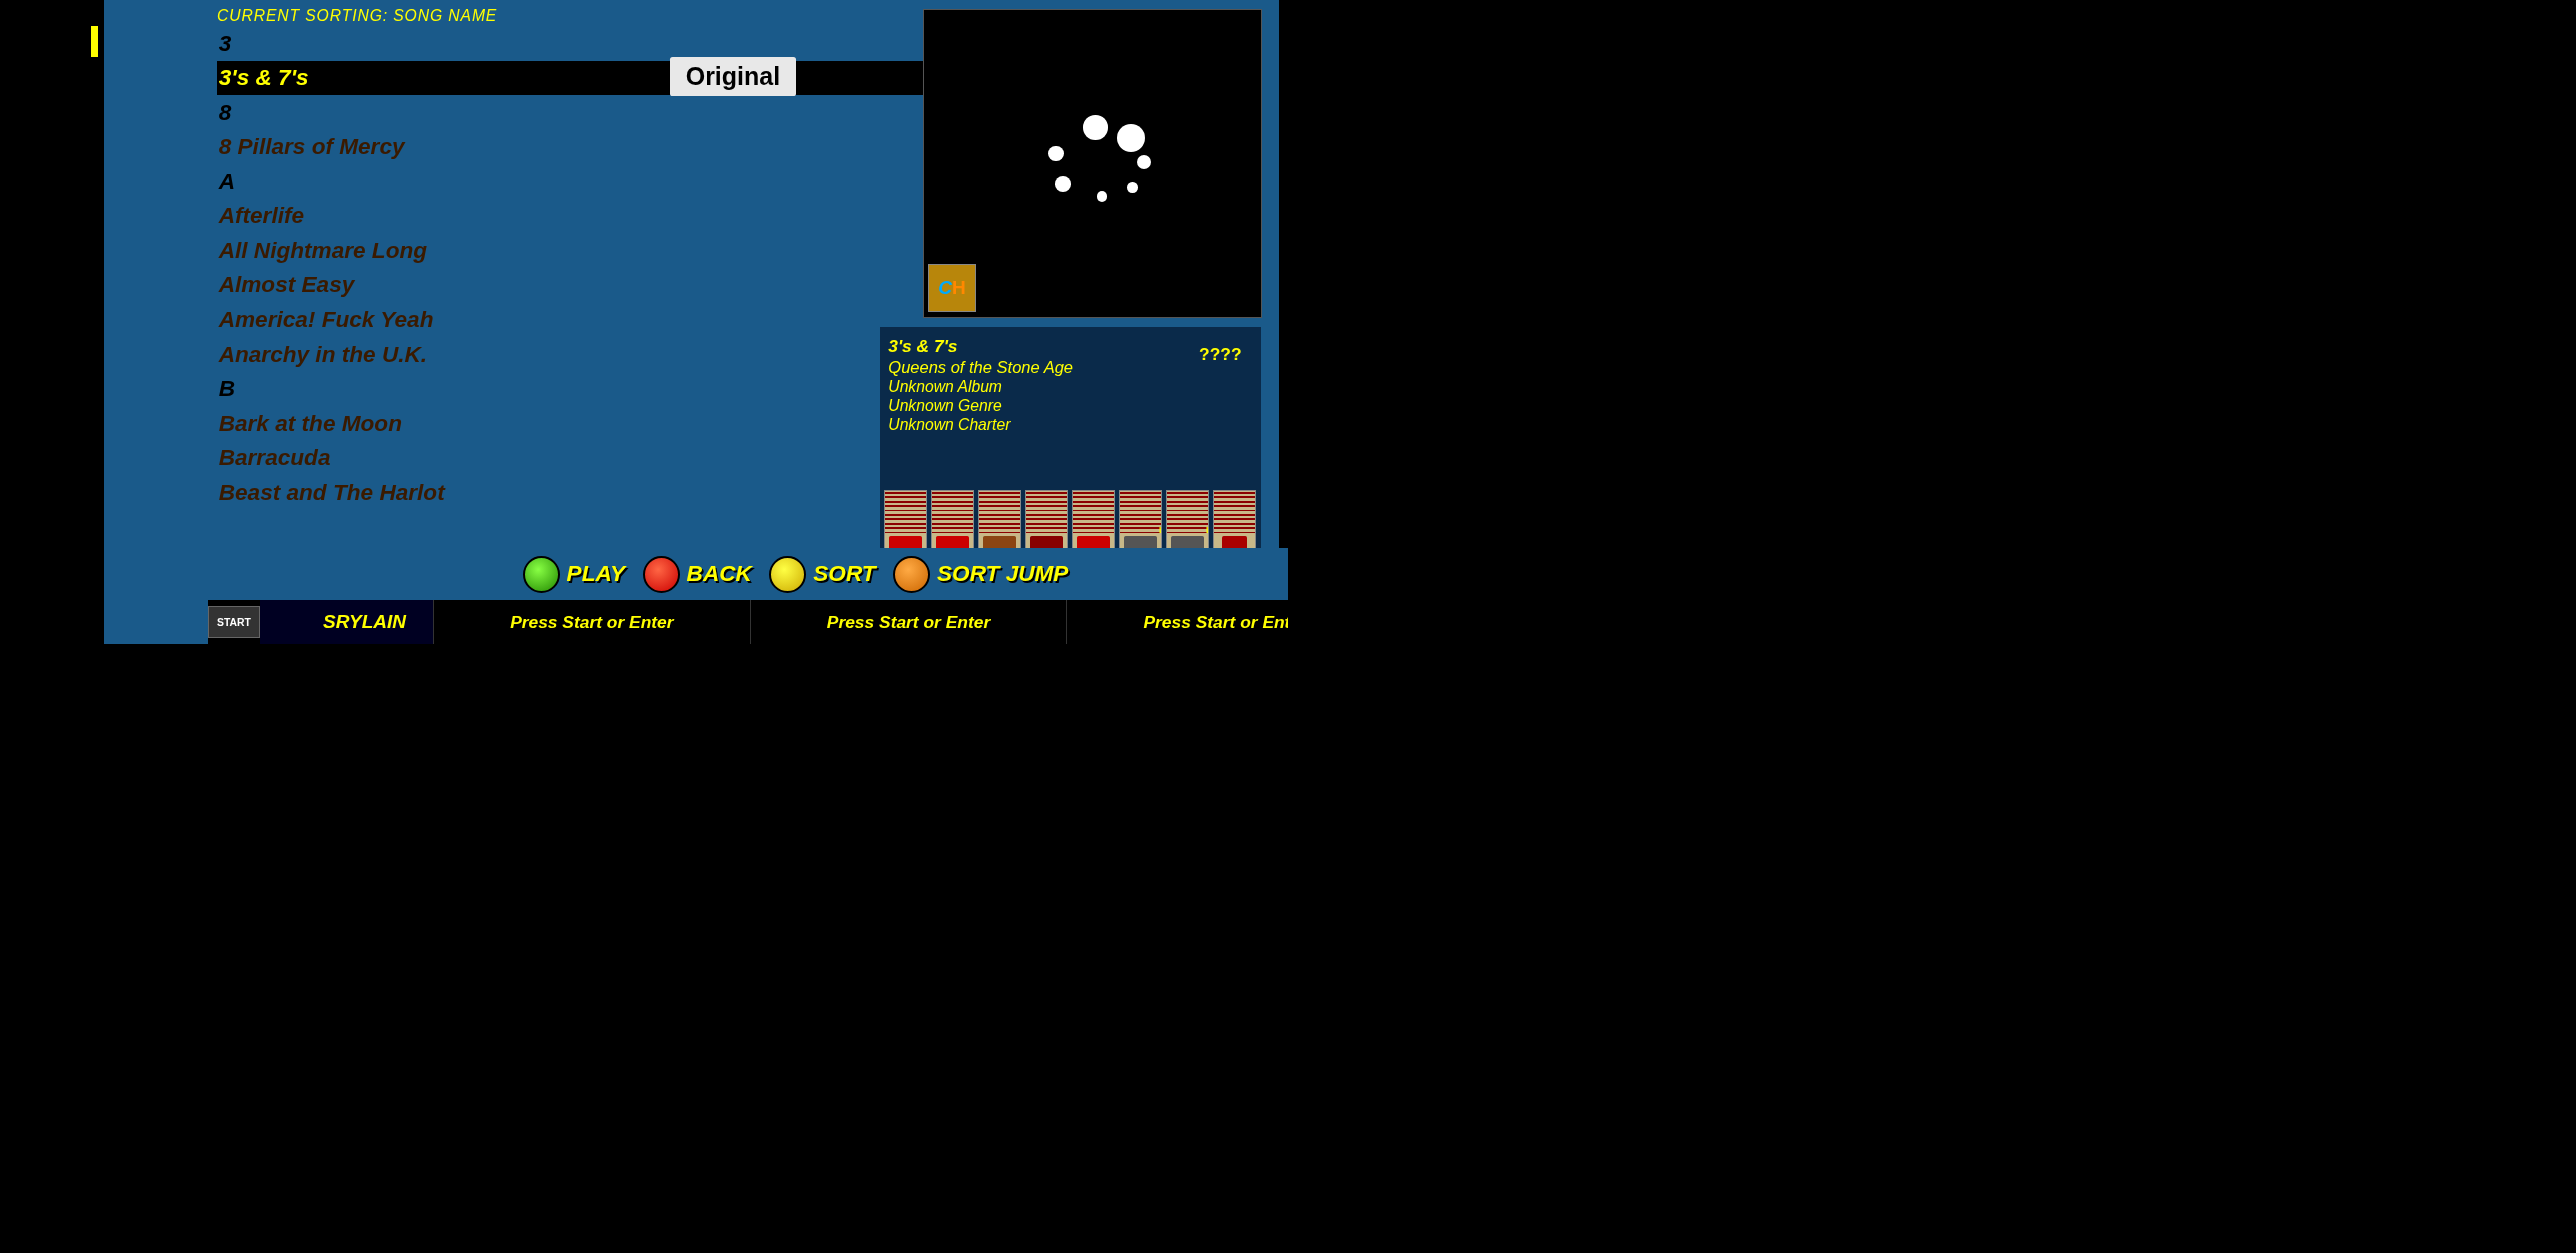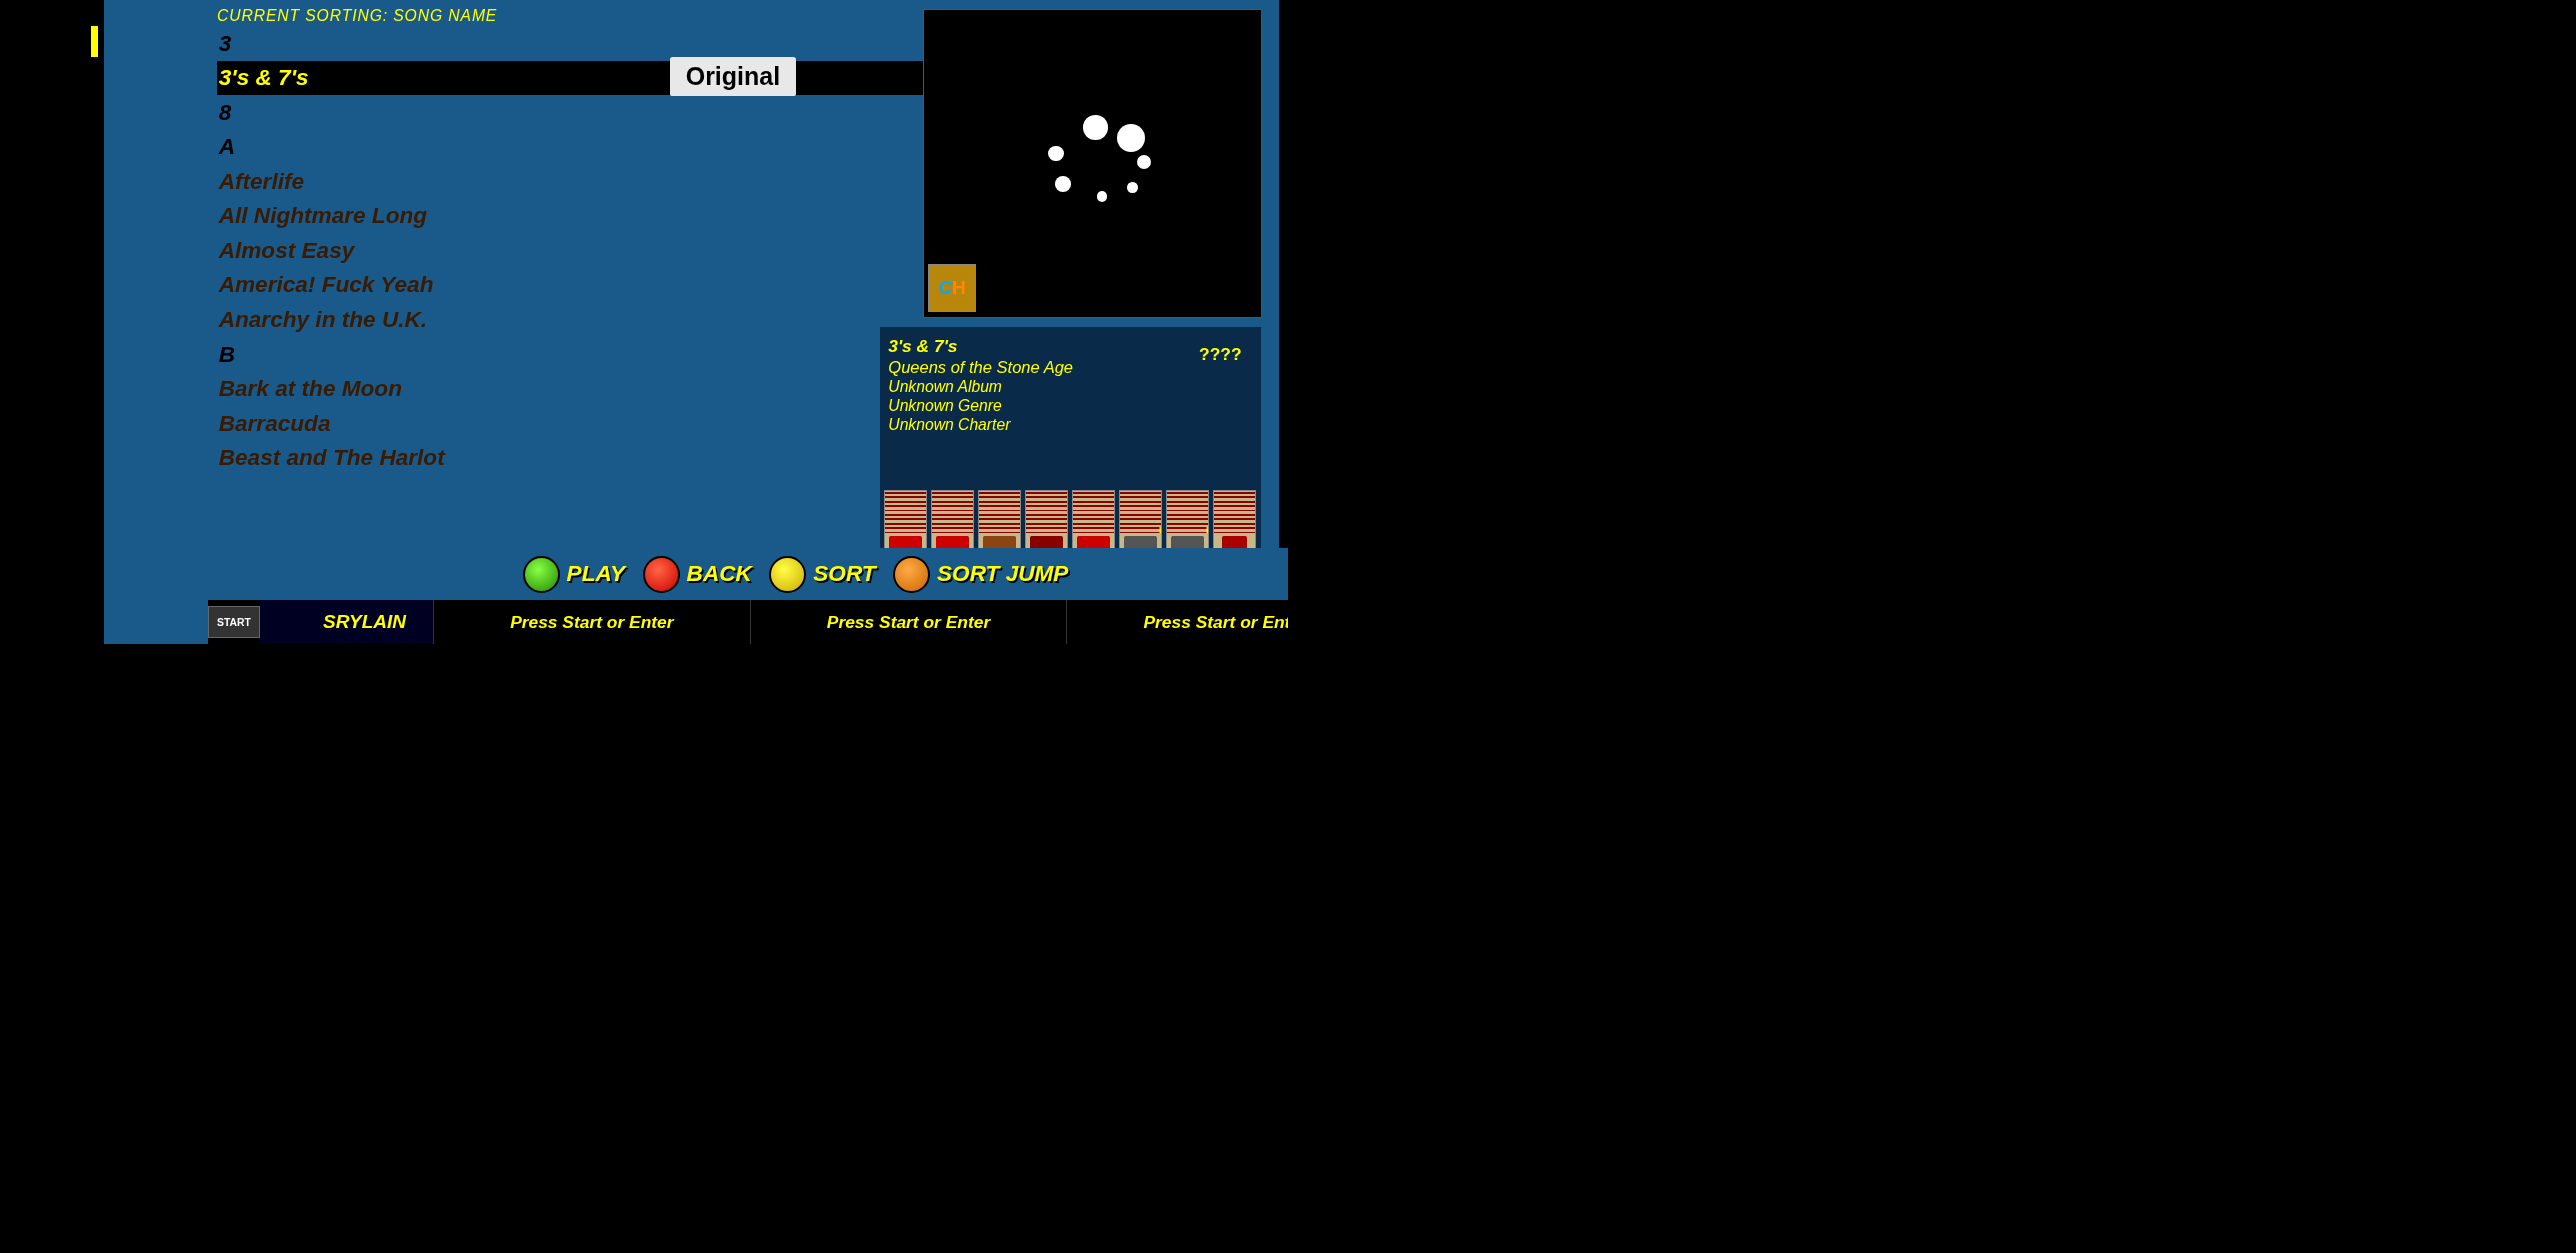--- a/index.html
+++ b/index.html
@@ -317,20 +317,21 @@
 
   <div class="sort-header">Current Sorting: Song Name</div>
 
   <div class="selected-indicator"></div>
 
   <div class="song-list">
 
   <div class="song-item letter">3</div>
       <div class="song-item selected">3's &amp; 7's</div>
       <div class="song-item letter">8</div>
+      <div class="song-item normal">8 Pillars of Mercy</div>
       <div class="song-item letter">A</div>
       <div class="song-item normal">Afterlife</div>
       <div class="song-item normal">All Nightmare Long</div>
       <div class="song-item normal">Almost Easy</div>
       <div class="song-item normal">America! Fuck Yeah</div>
       <div class="song-item normal">Anarchy in the U.K.</div>
       <div class="song-item letter">B</div>
       <div class="song-item normal">Bark at the Moon</div>
       <div class="song-item normal">Barracuda</div>
       <div class="song-item normal">Beast and The Harlot</div>

